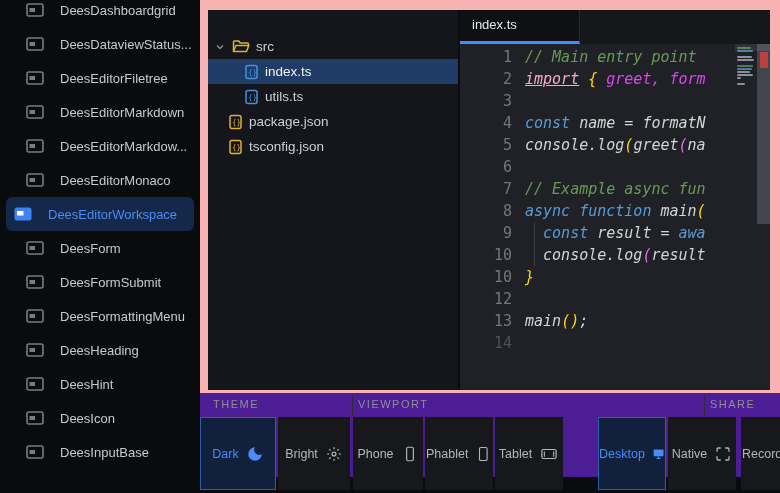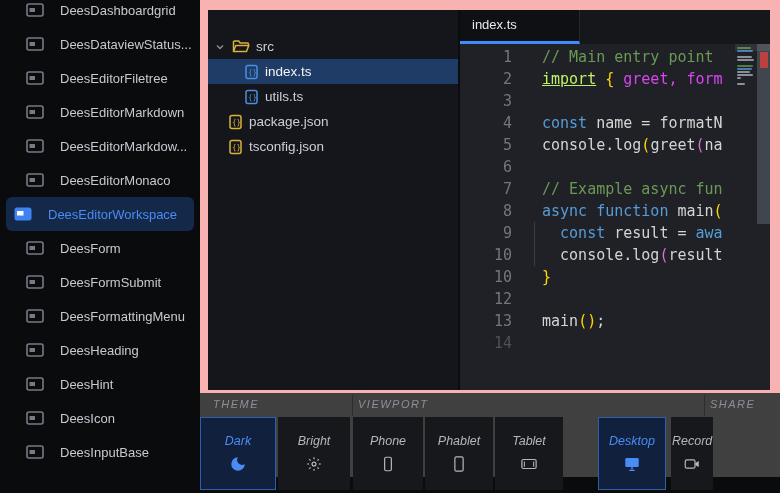--- a/index.html
+++ b/index.html
@@ -35,49 +35,49 @@
   .editor { flex:1; display:flex; flex-direction:column; background:#1f2126; min-width:0; }
   .tabbar { height:34px; flex:none; background:#15171b; display:flex; }
   .tab { width:120px; height:34px; background:#0e1014; border-right:1px solid #26282e;
          border-bottom:3px solid #3f8cff; color:#e6e8ea; font-size:13px; line-height:30px;
          padding-left:12px; cursor:pointer; }
   .code-area { position:relative; flex:1; overflow:hidden; padding-top:2px;
                font-family:"DejaVu Sans Mono", monospace; font-size:15px; }
   .code-line { height:22px; line-height:22px; display:flex; white-space:pre; }
   .ln { width:52px; flex:none; text-align:right; color:#717781; }
   .ln.dim { color:#4d525a; }
-  .code-text { margin-left:30px; white-space:pre; }
+  .code-text { margin-left:13px; white-space:pre;font-style:italic; }
   .tk-comment { color:#6a9955; }
   .tk-kw { color:#569cd6; }
-  .tk-kwu { color:#bef264; text-decoration:underline; }
+  .tk-kwu { color:#f9a8d4; text-decoration:underline; }
   .tk-b1 { color:#ffd700; }
   .tk-b2 { color:#da70d6; }
   .tk-plain { color:#d4d4d4; }
   .tk-imp { color:#d946ef; }
   .indent-guide { position:absolute; left:74px; width:1px; background:#3a3f47; }
 
   
   .minimap { position:absolute; right:13px; top:3px; width:22px; }
   .mm-bar { height:2px; margin:0 0 1px 2px; border-radius:1px; }
   .mm-c { background:#4f7a4a; } .mm-k { background:#4a7aa8; } .mm-p { background:#8a8f98; }
   .mm-e { height:2px; margin-bottom:1px; }
   .scrollbar { position:absolute; right:0; top:0; bottom:0; width:13px; }
   .sb-thumb { position:absolute; top:0; left:0; width:13px; height:180px; background:#40454e; }
   .sb-marker { position:absolute; top:8px; right:2px; width:8px; height:16px; background:#bc4040; }
   .mm-slider { position:absolute; top:0; right:0; width:35px; height:7px; background:rgba(255,255,255,0.08); }
 
   
-  .toolbar { position:absolute; left:200px; top:393px; width:580px; height:84px; background:#404040;font-style:italic; }
+  .toolbar { position:absolute; left:200px; top:393px; width:580px; height:84px; background:#4c1d95; }
   .tb-head { position:absolute; left:0; top:0; right:0; height:24px; }
   .tb-sec { position:absolute; top:5px; font-size:11px; letter-spacing:1.5px; color:#8b9097; }
   .sec-theme { left:13px; } .sec-viewport { left:158px; } .sec-share { left:510px; }
   .tb-vsep { position:absolute; top:2px; width:1px; height:21px; background:#2c2e33; }
   .vsep-1 { left:152px; } .vsep-2 { left:504px; }
   .tb-btns { position:absolute; left:0; top:24px; height:73px; display:flex; gap:2px; }
-  .tb-btn { height:73px; background:#16181b; display:flex; flex-direction:column; align-items:center;
+  .tb-btn { height:73px; background:#16181b; display:flex; align-items:center;
             justify-content:center; gap:7px; color:#b3b7bd; font-size:12.5px; cursor:pointer;
             border:1px solid transparent; }
   .tb-btn.sel { background:#11203c; border-color:#2d5fae; color:#4b8bf5; }
   .w-dark{width:76px;} .w-bright{width:72px;} .w-phone{width:70px; margin-left:1px;}
   .w-phablet{width:68px;} .w-tablet{width:68px;text-align:right;} .w-desktop{width:68px;margin-left:33px;} .w-native{width:68px;}
   .w-record{flex:1; margin-left:3px;}
   .tb-btn svg { display:block; }
 </style>
 </head>
 <body>
@@ -358,20 +358,31 @@
           </svg>
         </div>
         <div class="tb-btn w-desktop sel">
           <span>Desktop</span>
           <svg width="20" height="18" viewBox="0 0 24 24">
             <rect x="3" y="4" width="18" height="12" rx="1.5" fill="#4b8bf5"></rect>
             <rect x="11" y="16" width="2" height="3.5" fill="#4b8bf5"></rect>
             <rect x="8" y="19.5" width="8" height="1.8" rx="0.9" fill="#4b8bf5"></rect>
           </svg>
         </div>
+        <div class="tb-btn w-native">
+          <span>Native</span>
+          <svg width="18" height="18" viewBox="0 0 24 24">
+            <g fill="none" stroke="#b3b7bd" stroke-width="1.7">
+              <path d="M4 9V5.5A1.5 1.5 0 0 1 5.5 4H9"></path>
+              <path d="M15 4h3.5A1.5 1.5 0 0 1 20 5.5V9"></path>
+              <path d="M20 15v3.5a1.5 1.5 0 0 1-1.5 1.5H15"></path>
+              <path d="M9 20H5.5A1.5 1.5 0 0 1 4 18.5V15"></path>
+            </g>
+          </svg>
+        </div>
         <div class="tb-btn w-record">
           <span>Record</span>
           <svg width="20" height="18" viewBox="0 0 24 24">
             <rect x="3" y="6.5" width="13" height="11" rx="2" fill="none" stroke="#b3b7bd" stroke-width="1.6"></rect>
             <path d="M16.5 10.5l4.5-2.6v8.2l-4.5-2.6z" fill="#b3b7bd"></path>
           </svg>
         </div>
       </div>
   </section>
 

